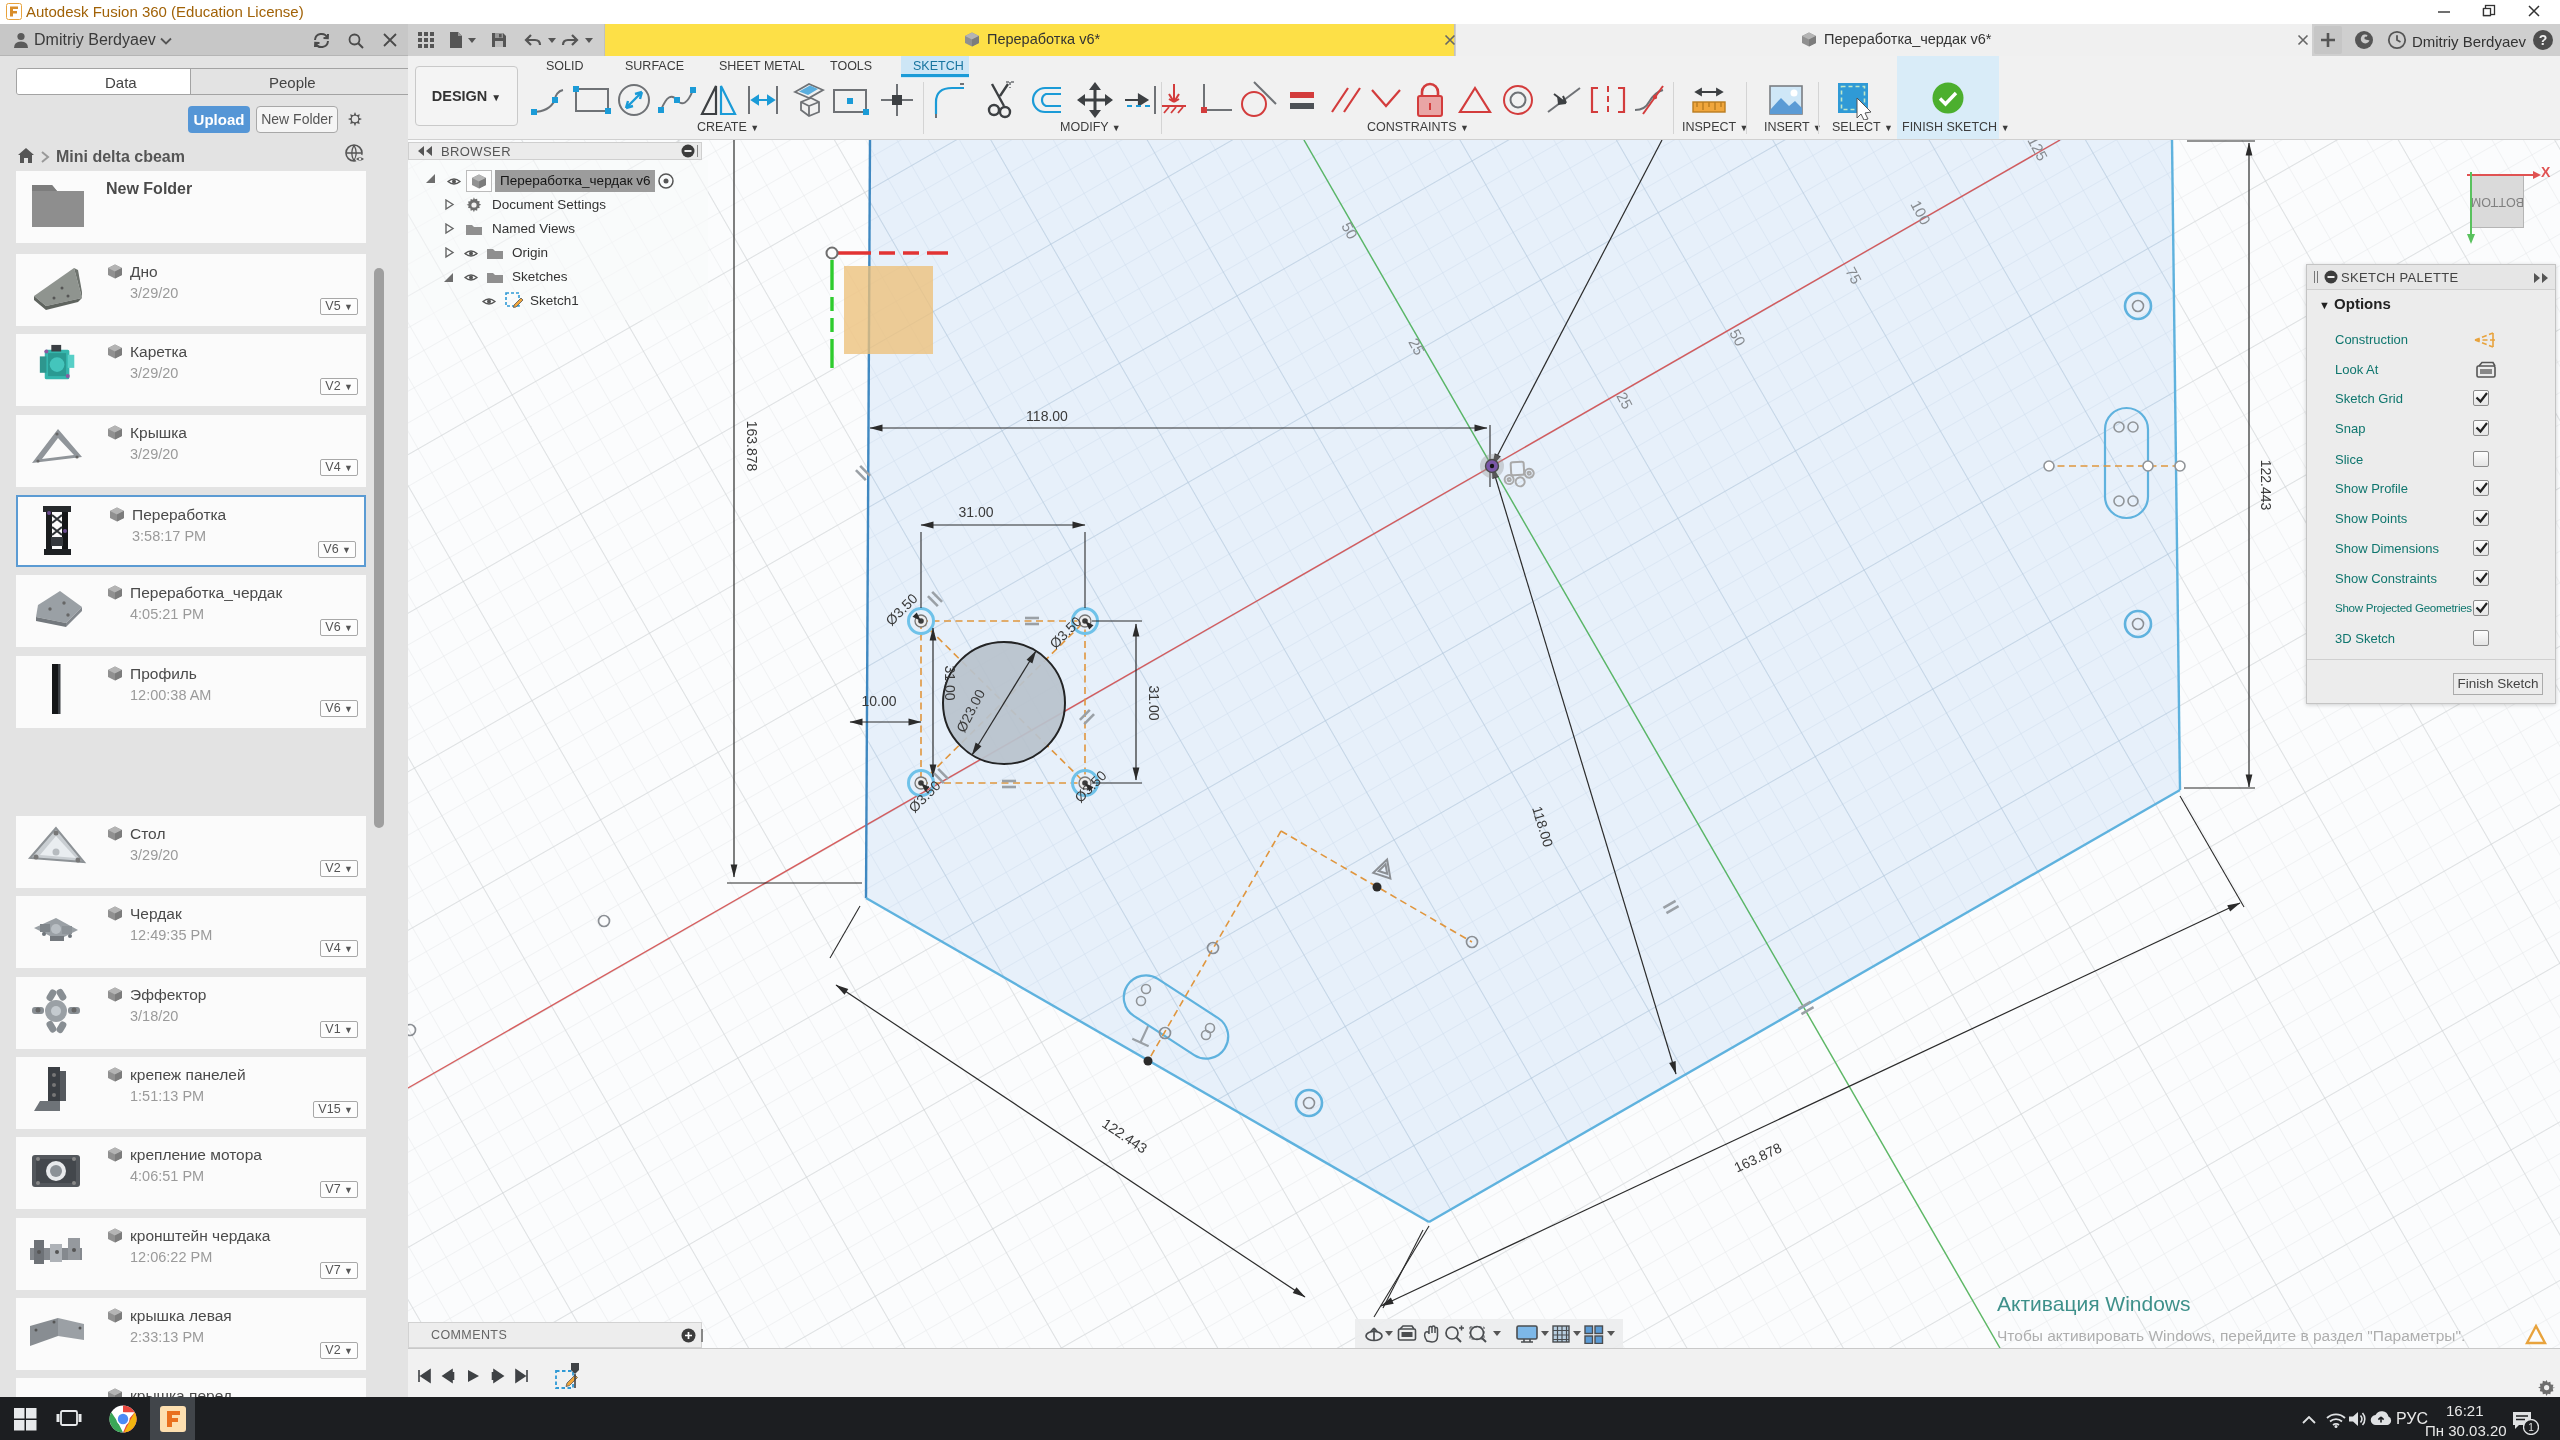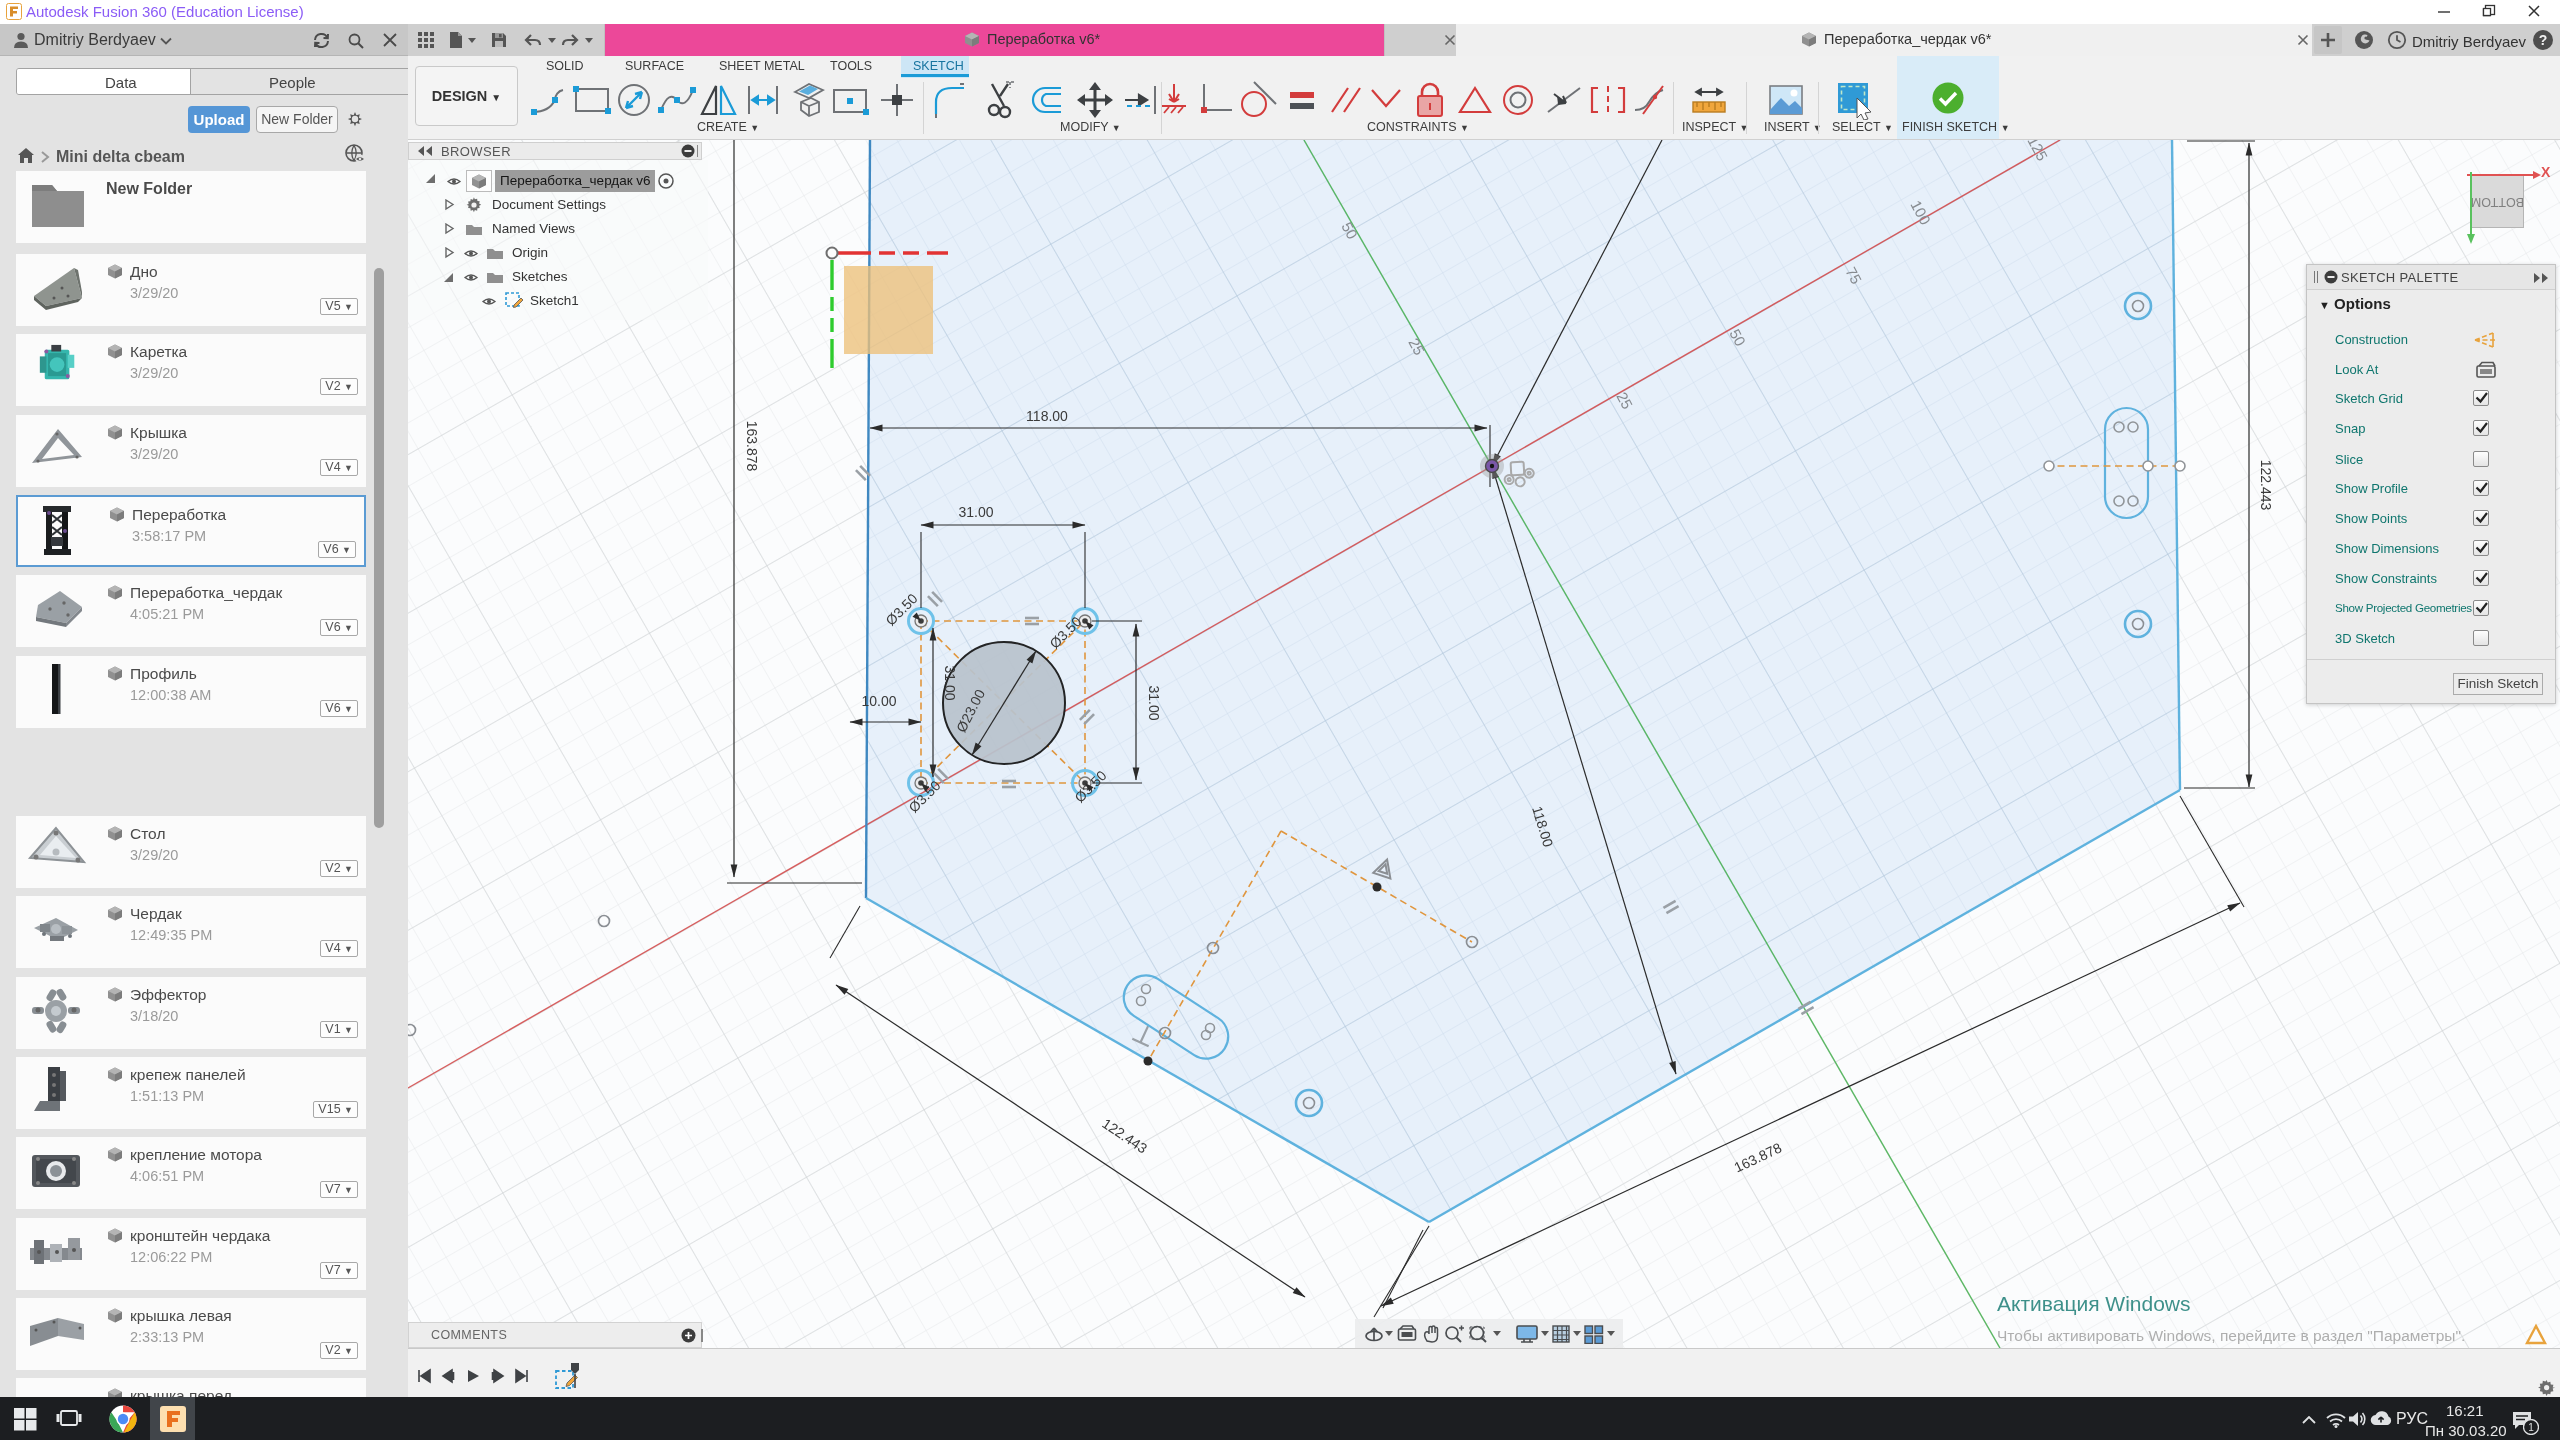--- a/index.html
+++ b/index.html
@@ -1,20 +1,20 @@
 <!DOCTYPE html>
 <html><head><meta charset="utf-8">
 <style>
 *{margin:0;padding:0;box-sizing:border-box;}
 html,body{width:2560px;height:1440px;overflow:hidden;font-family:"Liberation Sans",sans-serif;}
 body{position:relative;background:#fff;}
 .abs{position:absolute;}
 
 #titlebar{left:0;top:0;width:2560px;height:24px;background:#fff;}
-#titlebar .ttxt{left:26px;top:3px;font-size:15px;color:#8b5cf6;}
+#titlebar .ttxt{left:26px;top:3px;font-size:15px;color:#a16207;}
 
 #userbar{left:0;top:24px;width:408px;height:32px;background:#c7c7c7;border-bottom:1px solid #b5b5b5;}
 
 #tabbar{left:408px;top:24px;width:2152px;height:32px;background:#cfcfcf;}
 .tab{top:0;height:32px;}
 .tabtxt{font-size:14.5px;color:#333;}
 
 #leftpanel{left:0;top:56px;width:408px;height:1341px;background:#e3e3e3;overflow:hidden;}
 .seg{position:absolute;top:12px;left:16px;width:409px;height:27px;border:1px solid #a3a3a3;border-radius:3px;background:#e3e3e3;}
 .seg .data{position:absolute;left:0;top:0;width:174px;height:25px;background:#fff;border-right:1px solid #a3a3a3;border-radius:2px 0 0 2px;}
@@ -125,21 +125,21 @@
     </svg>
 <svg class="abs" style="left:140px;top:14px" width="8" height="6" viewBox="0 0 8 6">
       <path d="M0 0 L4 5 L8 0 Z" fill="#555"></path>
     </svg>
 <svg class="abs" style="left:152px;top:8px" width="20" height="16" viewBox="0 0 20 16">
       <path d="M12 3 L17 8 L12 13 M17 8 H8 Q3 8 3 13" fill="none" stroke="#555" stroke-width="2.2"></path>
     </svg>
 <svg class="abs" style="left:177px;top:14px" width="8" height="6" viewBox="0 0 8 6">
       <path d="M0 0 L4 5 L8 0 Z" fill="#555"></path>
     </svg>
-<div class="abs tab" style="left:196px;width:781px;background:#ec4899;border-left:1px solid #c0c0c0;border-right:1px solid #c0c0c0;">
+<div class="abs tab" style="left:196px;width:851px;background:#fde047;border-left:1px solid #c0c0c0;border-right:1px solid #c0c0c0;">
 <svg class="abs" style="left:358px;top:7px" width="18" height="17" viewBox="0 0 18 17">
         <path d="M2 5 L9 1.5 L16 5 L16 12 L9 15.5 L2 12 Z" fill="#909090"></path>
         <path d="M2 5 L9 8.5 L16 5 L9 1.5 Z" fill="#b4b4b4"></path>
         <path d="M9 8.5 L9 15.5 L16 12 L16 5 Z" fill="#7c7c7c"></path>
       </svg>
 <div class="abs tabtxt" style="left:382px;top:7px;">Переработка v6*</div>
 <svg class="abs" style="left:839px;top:10px" width="12" height="12" viewBox="0 0 12 12">
         <path d="M1.5 1.5 L10.5 10.5 M10.5 1.5 L1.5 10.5" stroke="#666" stroke-width="1.6"></path>
       </svg>
 </div>

